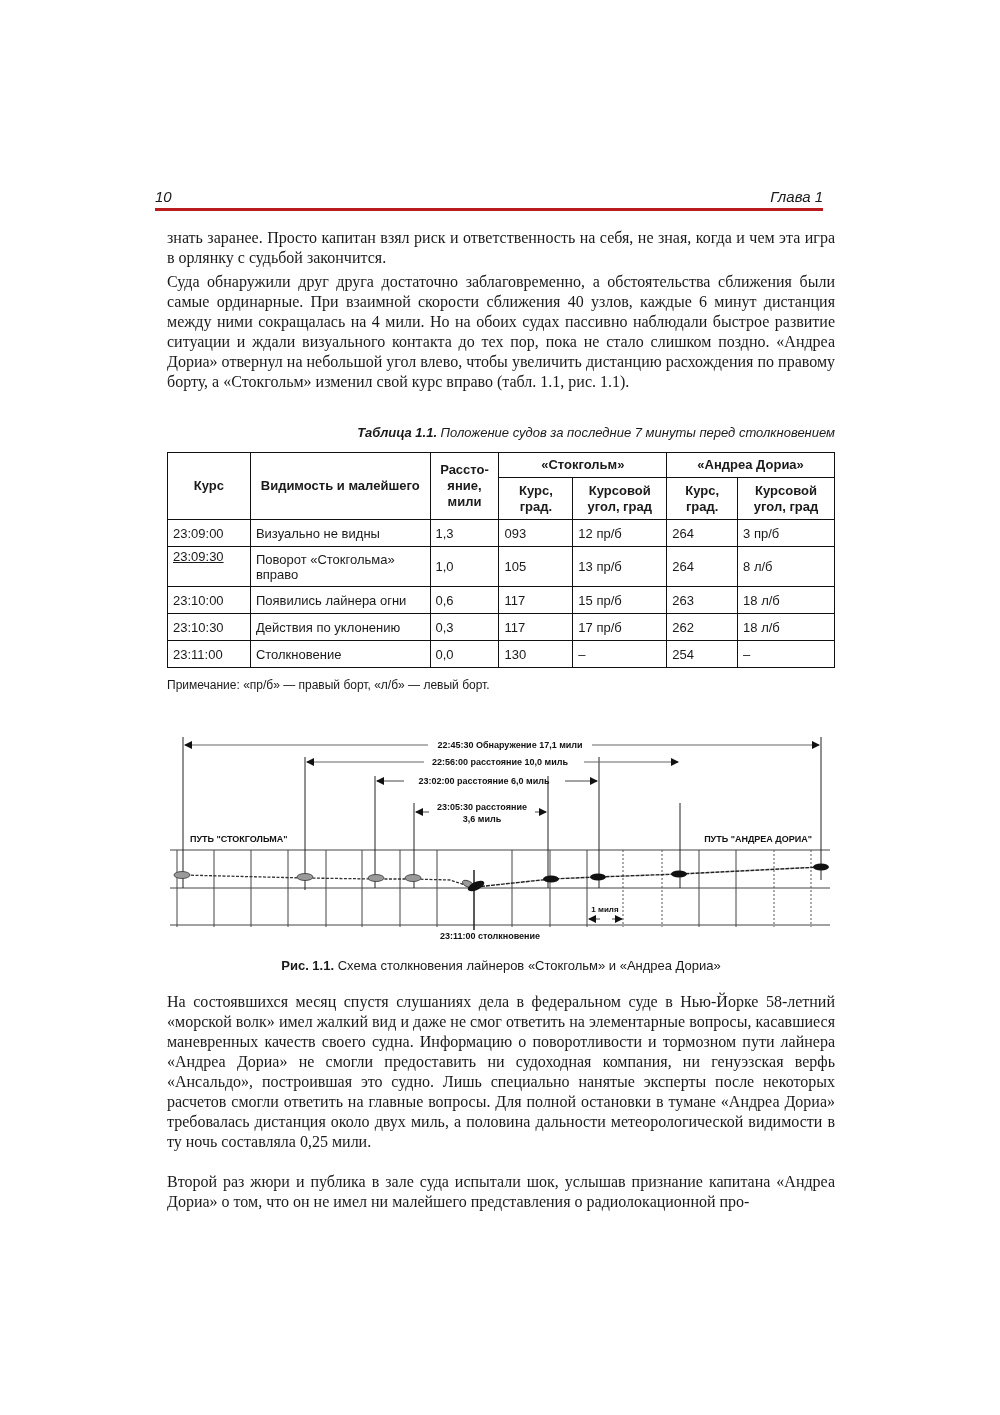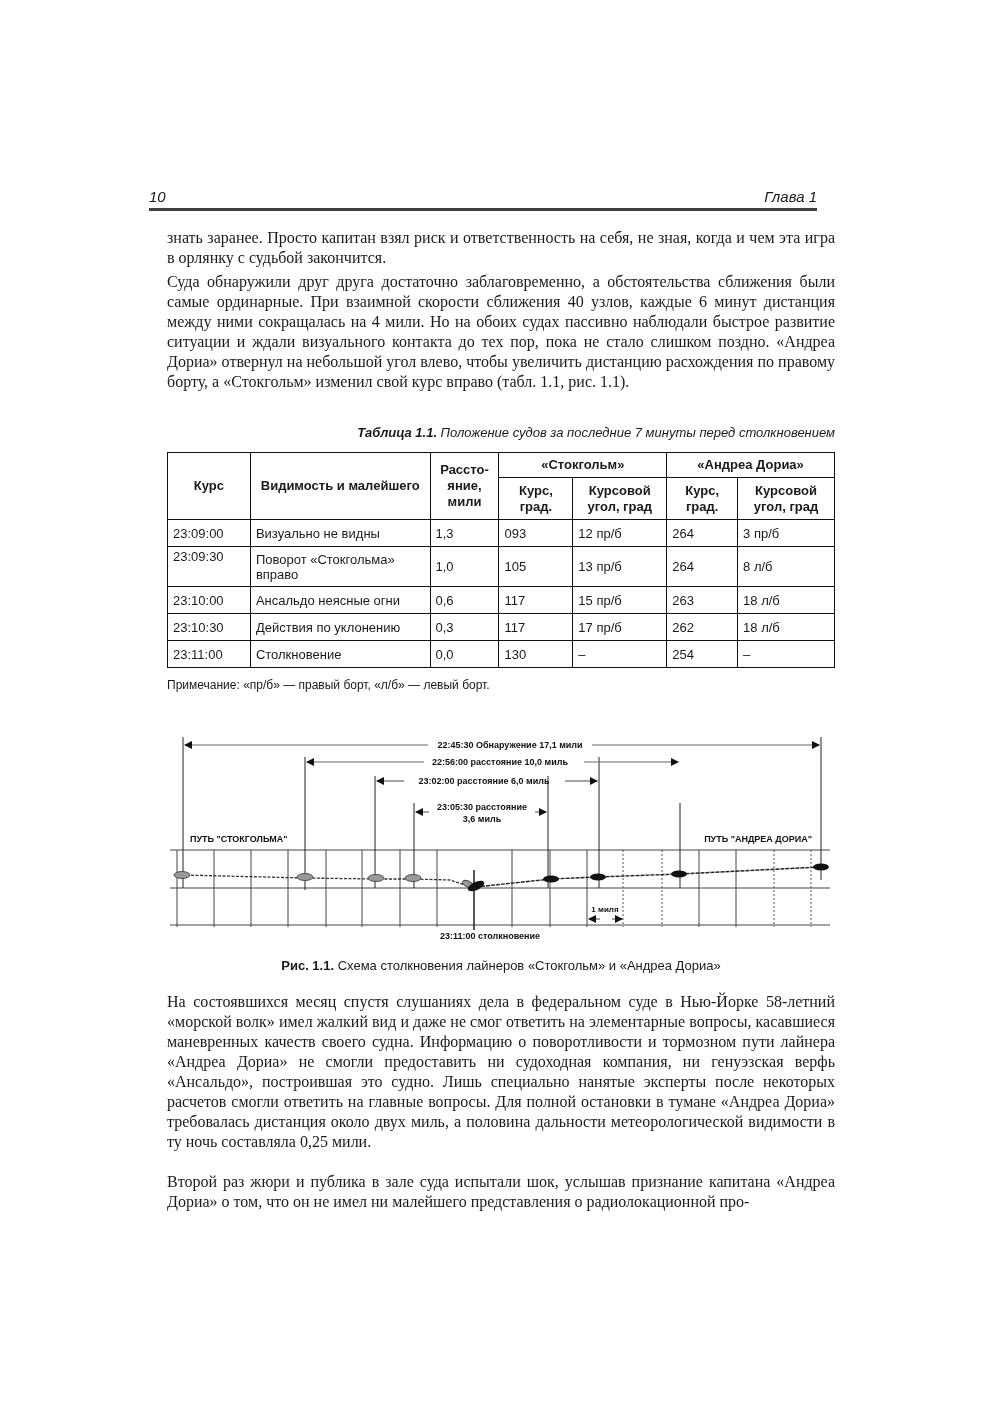--- a/index.html
+++ b/index.html
@@ -1,28 +1,28 @@
 <!DOCTYPE html>
 <html><head>
 <meta charset="utf-8">
 <style>
   html, body { margin: 0; padding: 0; background: #ffffff; }
   body { width: 1000px; height: 1415px; position: relative; overflow: hidden; color: #1a1a1a; }
-  .page-header { position: absolute; left: 149px; top: 188px; width: 668px; height: 20px; border-bottom: 3px solid #404040; }
+  .page-header { position: absolute; left: 155px; top: 188px; width: 668px; height: 20px; border-bottom: 3px solid #b91c1c; }
   .page-header .pnum { position: absolute; left: 0; top: 0; font: italic 15px "Liberation Sans", sans-serif; }
   .page-header .chap { position: absolute; right: 0; top: 0; font: italic 15px "Liberation Sans", sans-serif; }
   .para { position: absolute; left: 167px; width: 668px; font: 16px/20px "Liberation Serif", serif; text-align: justify; margin: 0; }
   .table-caption { position: absolute; left: 167px; width: 668px; top: 425px; text-align: right; font: italic 13px "Liberation Sans", sans-serif; }
   .table-caption b { font-weight: bold; }
   table.data { position: absolute; left: 167px; top: 452px; width: 668px; border-collapse: collapse; font: 13px "Liberation Sans", sans-serif; }
   table.data th, table.data td { border: 1.5px solid #111; padding: 2px 5px; }
   table.data th { font-weight: bold; text-align: center; line-height: 16px; }
   table.data td { text-align: left; height: 22px; }
   table.data td.left { text-align: left; }
-  table.data td.top { vertical-align: top; }
+  table.data td.top { vertical-align: top; text-decoration: underline; }
   .note { position: absolute; left: 167px; top: 678px; font: 12px "Liberation Sans", sans-serif; }
   .figure { position: absolute; left: 160px; top: 725px; width: 690px; height: 220px; }
   .fig-caption { position: absolute; left: 167px; width: 668px; top: 958px; text-align: center; font: 13px "Liberation Sans", sans-serif; }
   .fig-caption b { font-weight: bold; }
 </style>
 </head>
 <body>
 
 <div class="page-header">
   <span class="pnum">10</span>
@@ -71,21 +71,21 @@
     <td class="top">23:09:30</td>
     <td class="left">Поворот «Стокгольма» вправо</td>
     <td>1,0</td>
     <td>105</td>
     <td>13 пр/б</td>
     <td>264</td>
     <td>8 л/б</td>
   </tr>
   <tr>
     <td>23:10:00</td>
-    <td class="left">Ансальдо неясные огни</td>
+    <td class="left">Появились лайнера огни</td>
     <td>0,6</td>
     <td>117</td>
     <td>15 пр/б</td>
     <td>263</td>
     <td>18 л/б</td>
   </tr>
   <tr>
     <td>23:10:30</td>
     <td class="left">Действия по уклонению</td>
     <td>0,3</td>

